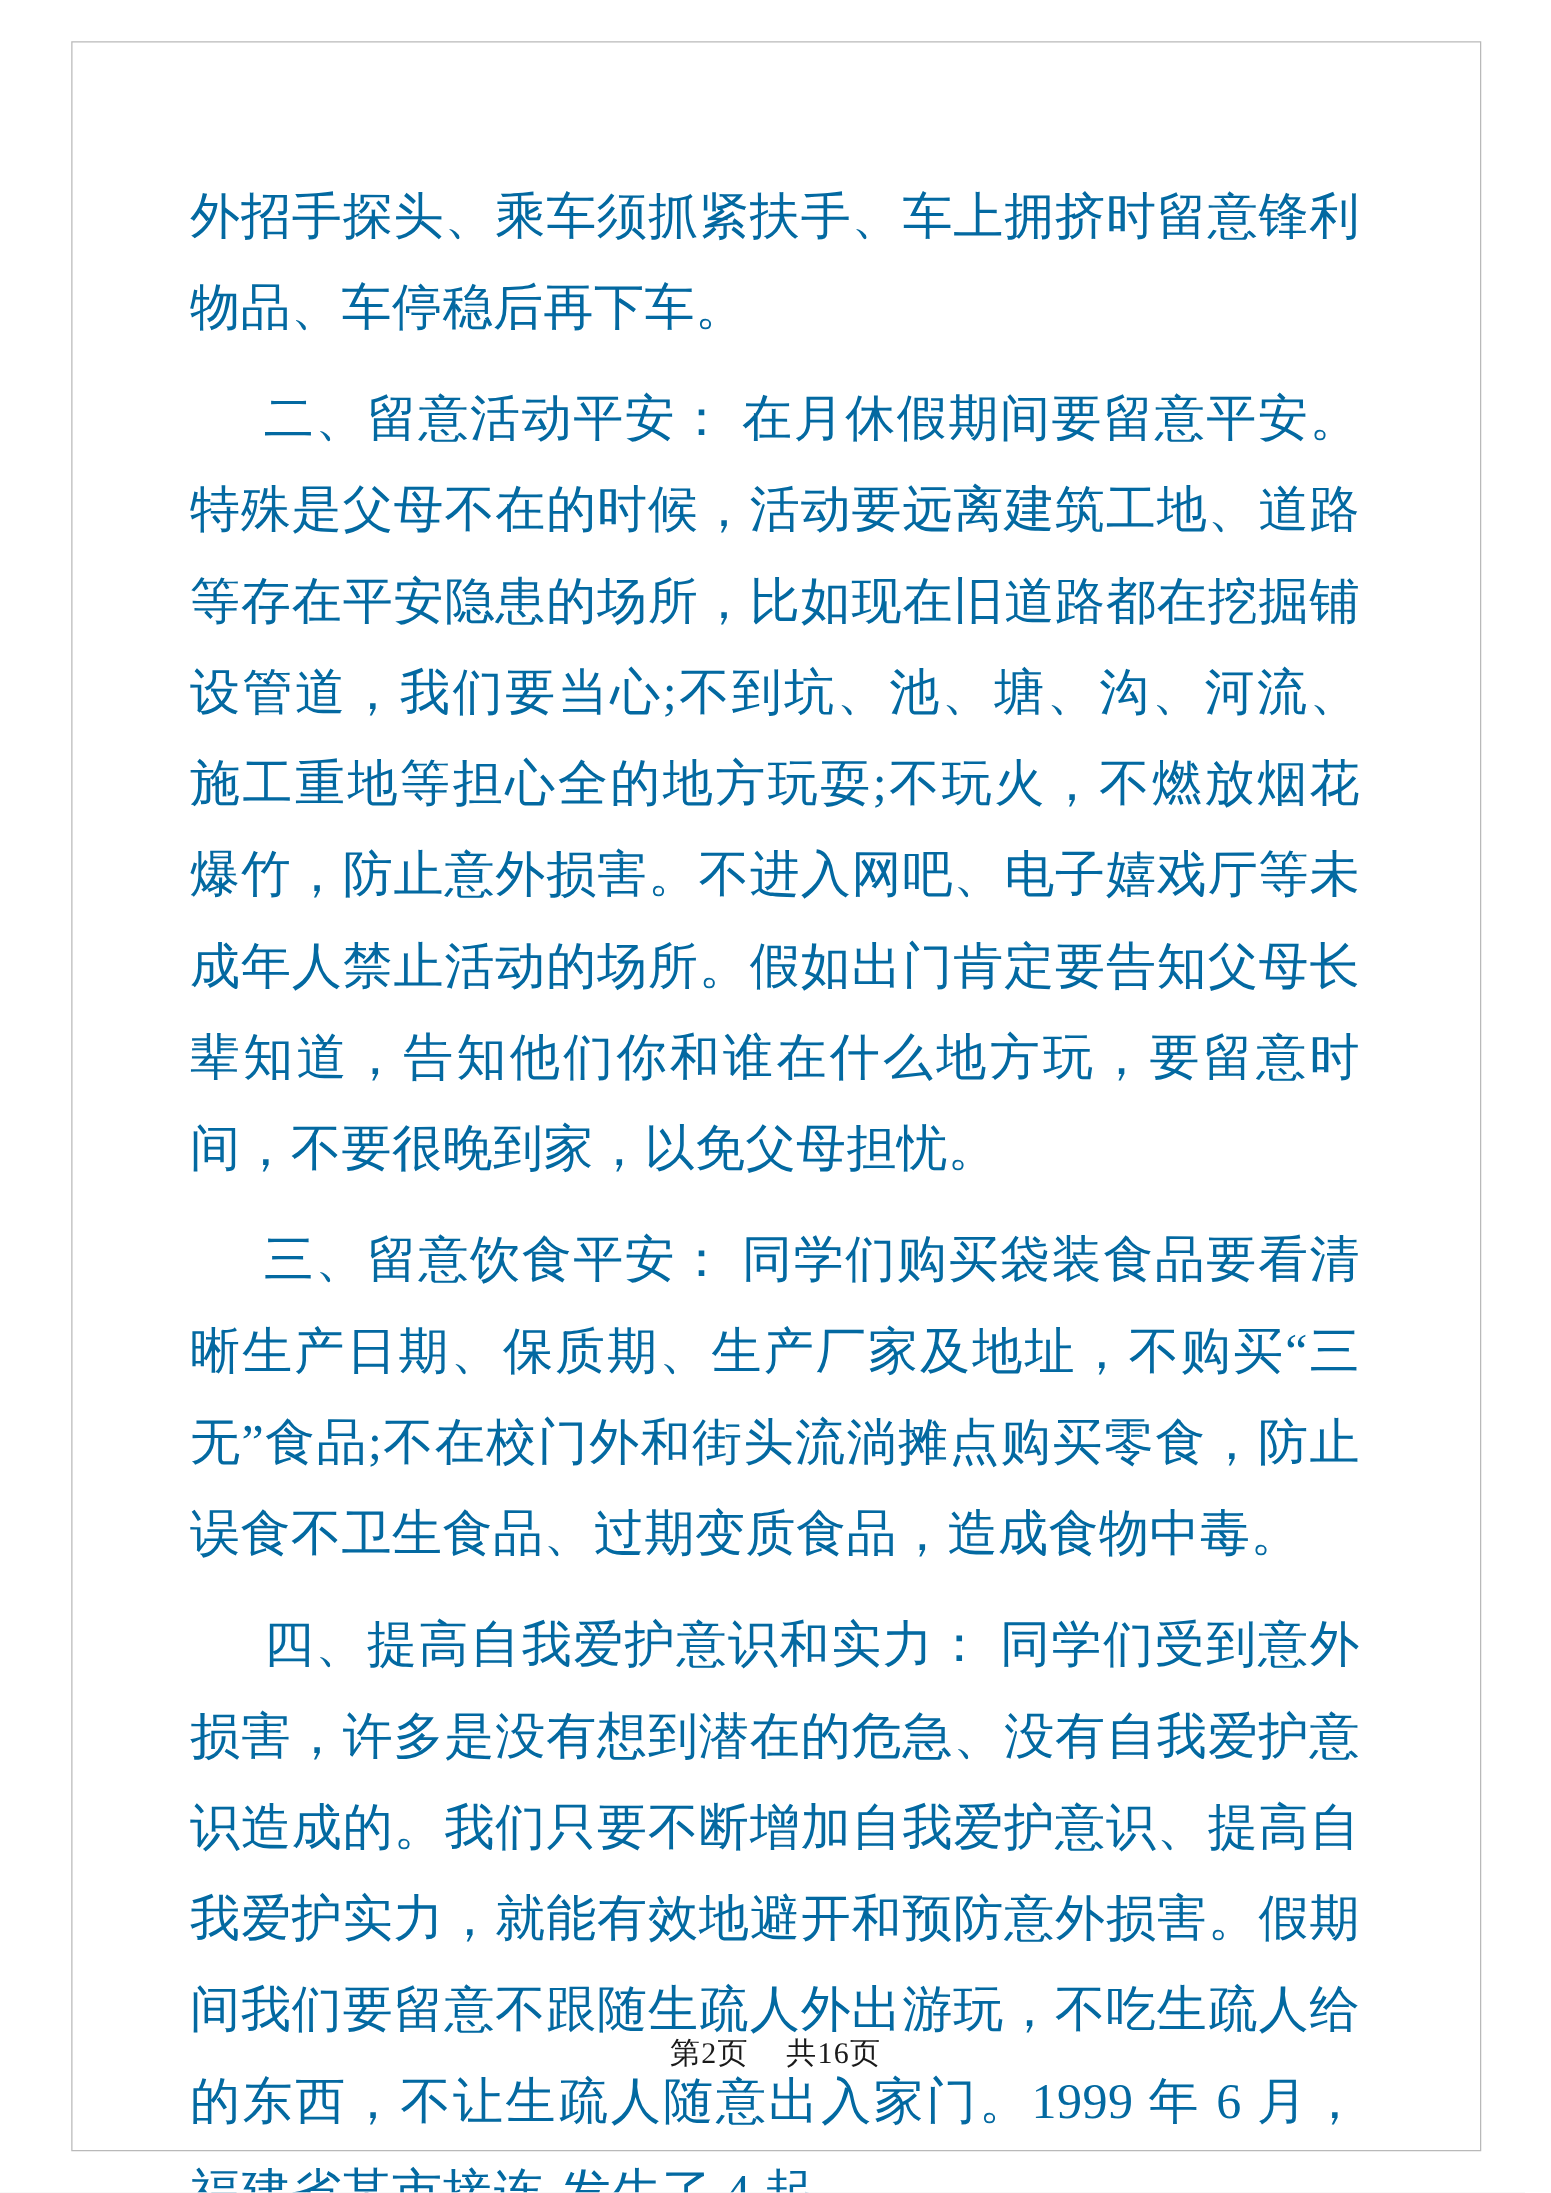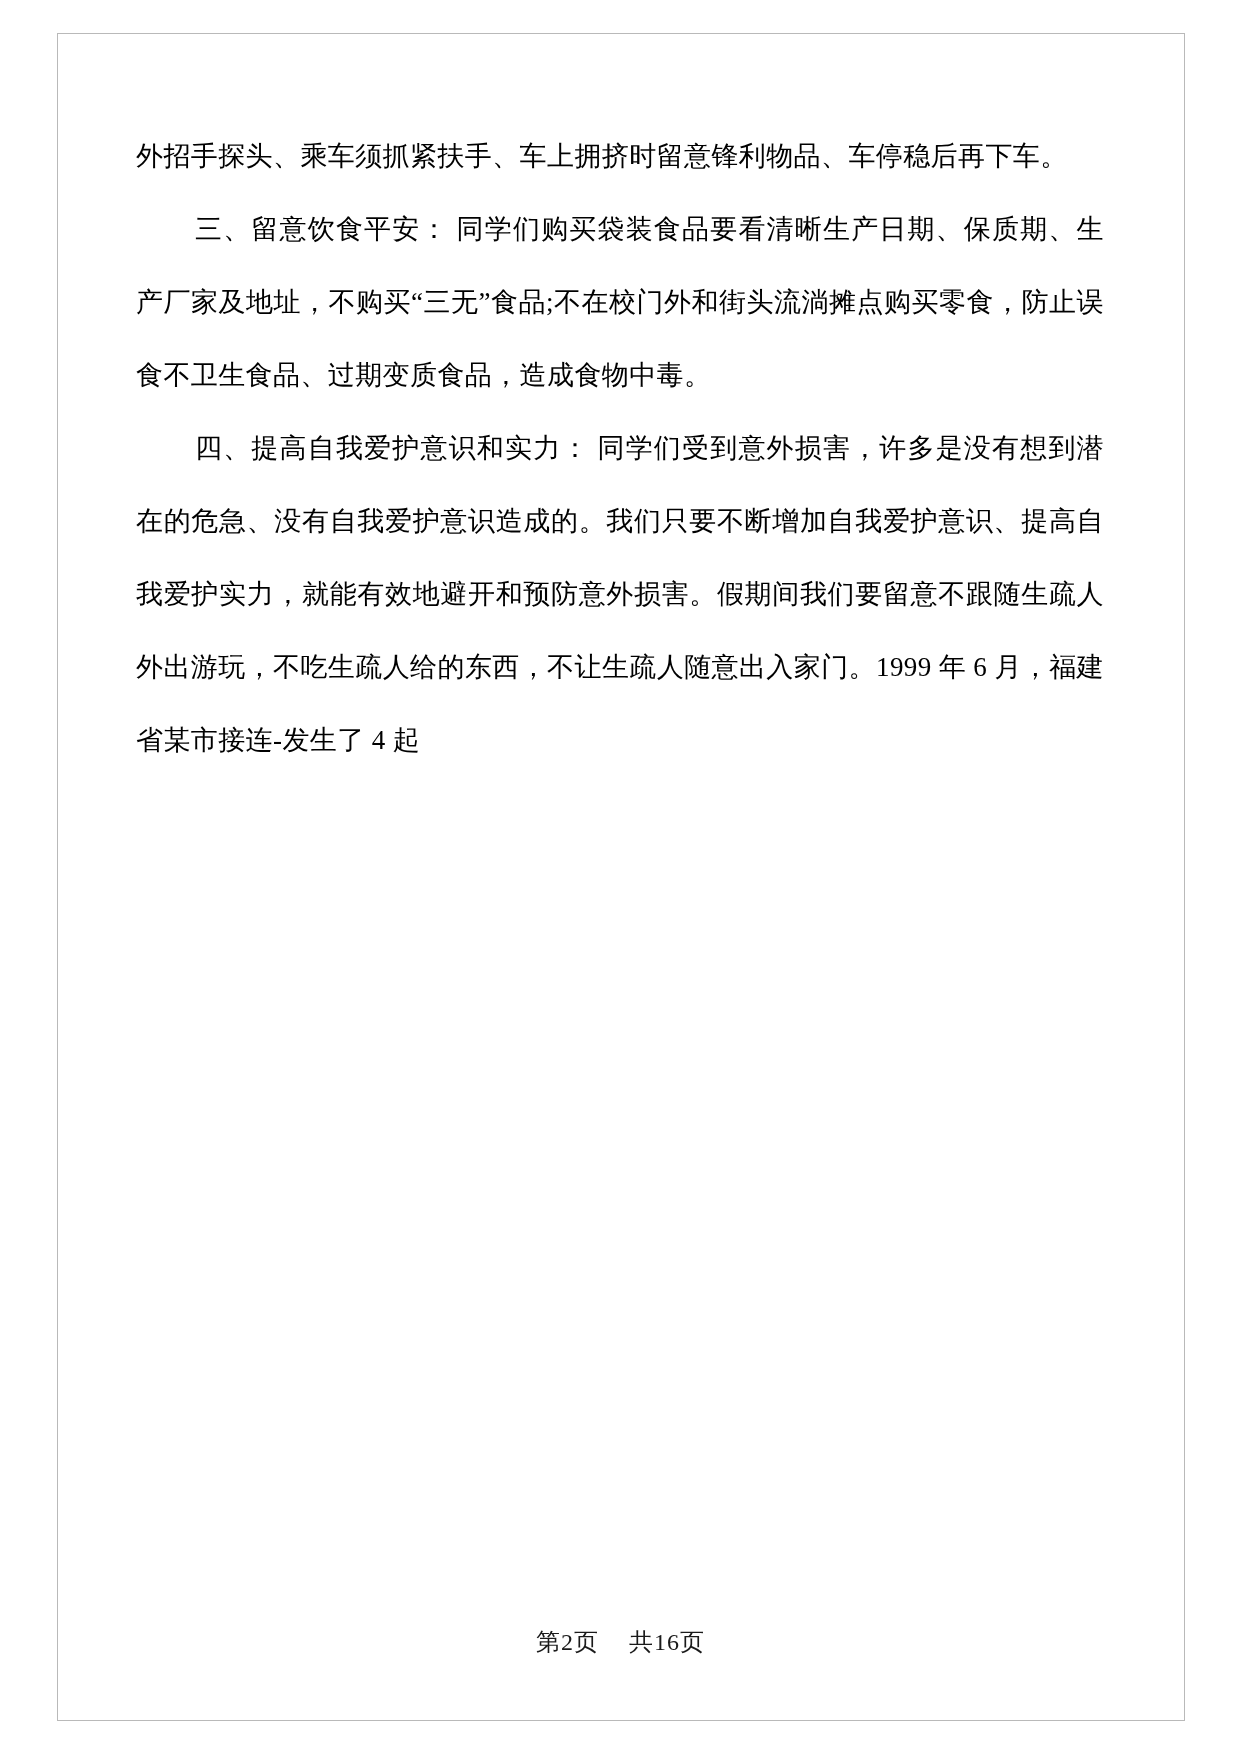--- a/index.html
+++ b/index.html
@@ -29,27 +29,27 @@
     box-sizing: border-box;
     pointer-events: none;
   }
   .content {
     position: absolute;
     left: 136px;
     top: 120px;
     width: 968px;
   }
   .para {
-    font-size: 27px;
+    font-size: 40px;
     line-height: 73px;
-    color: #000000;
+    color: #0369a1;
     text-align: justify;
     text-justify: inter-ideograph;
     letter-spacing: 0.4px;
-    margin: 0;
+    margin: 16px;
     text-indent: 0;
   }
   .para.indent {
     text-indent: 59px;
   }
   .footer {
     position: absolute;
     left: 0;
     right: 0;
     bottom: 96px;
@@ -67,20 +67,21 @@
   }
 </style>
 </head>
 <body>
 
 <div class="page">
   <div class="page-border"></div>
 
   <div class="content">
     <p class="para">外招手探头、乘车须抓紧扶手、车上拥挤时留意锋利物品、车停稳后再下车。</p>
+    <p class="para indent">二、留意活动平安： 在月休假期间要留意平安。特殊是父母不在的时候，活动要远离建筑工地、道路等存在平安隐患的场所，比如现在旧道路都在挖掘铺设管道，我们要当心;不到坑、池、塘、沟、河流、施工重地等担心全的地方玩耍;不玩火，不燃放烟花爆竹，防止意外损害。不进入网吧、电子嬉戏厅等未成年人禁止活动的场所。假如出门肯定要告知父母长辈知道，告知他们你和谁在什么地方玩，要留意时间，不要很晚到家，以免父母担忧。</p>
     <p class="para indent">三、留意饮食平安： 同学们购买袋装食品要看清晰生产日期、保质期、生产厂家及地址，不购买“三无”食品;不在校门外和街头流淌摊点购买零食，防止误食不卫生食品、过期变质食品，造成食物中毒。</p>
     <p class="para indent">四、提高自我爱护意识和实力： 同学们受到意外损害，许多是没有想到潜在的危急、没有自我爱护意识造成的。我们只要不断增加自我爱护意识、提高自我爱护实力，就能有效地避开和预防意外损害。假期间我们要留意不跟随生疏人外出游玩，不吃生疏人给的东西，不让生疏人随意出入家门。1999 年 6 月，福建省某市接连-发生了 4 起</p>
   </div>
 
   <div class="footer">
     <span>第2页</span>
     <span class="gap"></span>
     <span>共16页</span>
   </div>
 </div>

